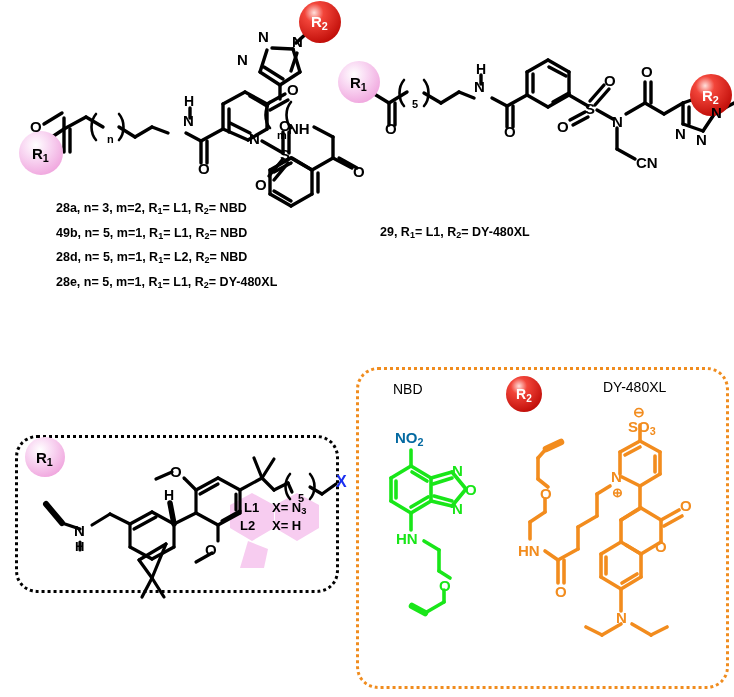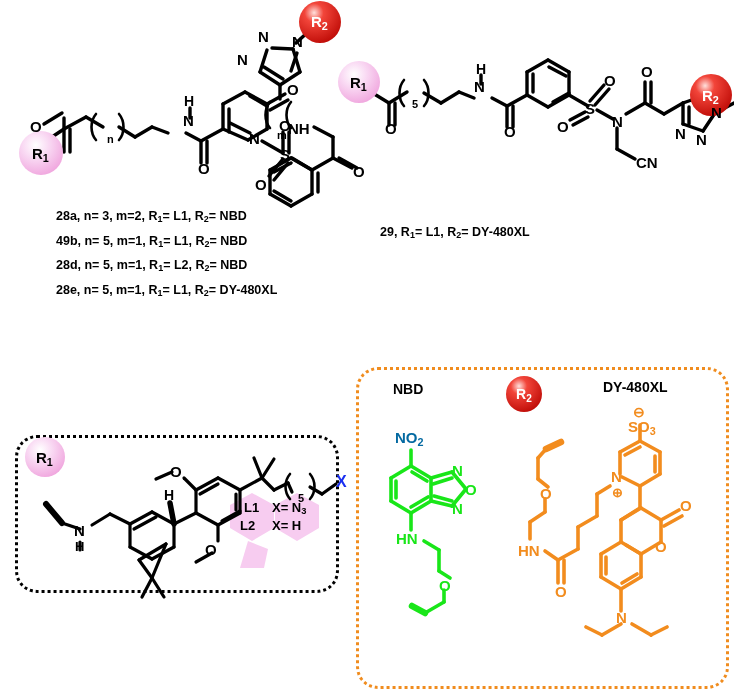--- a/index.html
+++ b/index.html
@@ -3,32 +3,32 @@
 <meta charset="utf-8">
 <style>
   html,body{margin:0;padding:0;background:#ffffff;}
   body{width:734px;height:697px;position:relative;overflow:hidden;
        font-family:"Liberation Sans",sans-serif;color:#000;}
   .layer{position:absolute;left:0;top:0;width:734px;height:697px;}
   svg{display:block;}
   .lbl{position:absolute;font-weight:bold;white-space:nowrap;}
 
   
-  #legend-28{position:absolute;left:56px;top:204px;}
+  #legend-28{position:absolute;left:56px;top:196px;}
   #legend-28 .row{font-size:12.5px;font-weight:bold;line-height:24.5px;height:24.5px;white-space:nowrap;}
   #legend-29{position:absolute;left:380px;top:207px;font-size:12.5px;font-weight:bold;white-space:nowrap;margin-top:18px;}
   sub{font-size:.72em;vertical-align:-0.25em;}
 
   
   #box-r1{position:absolute;left:15px;top:435px;width:324px;height:158px;
           border:3px dotted #000;border-radius:22px;box-sizing:border-box;}
   #box-r2{position:absolute;left:356px;top:367px;width:373px;height:322px;
           border:3px dotted #f08c1e;border-radius:22px;box-sizing:border-box;}
 
-  .boxtitle{position:absolute;font-size:14px;font-weight:bold;text-align:center;}
+  .boxtitle{position:absolute;font-size:14px;font-weight:normal;text-align:center;}
   #title-nbd{left:393px;top:381px;}
   #title-dy{left:583px;top:379px;padding-left:20px;}
 
   .lx{position:absolute;font-size:13px;font-weight:bold;}
   #l1-row{left:244px;top:500px;}
   #l2-row{left:240px;top:518px;}
   #l1-x{left:272px;top:500px;}
   #l2-x{left:272px;top:518px;}
 </style>
 </head>

